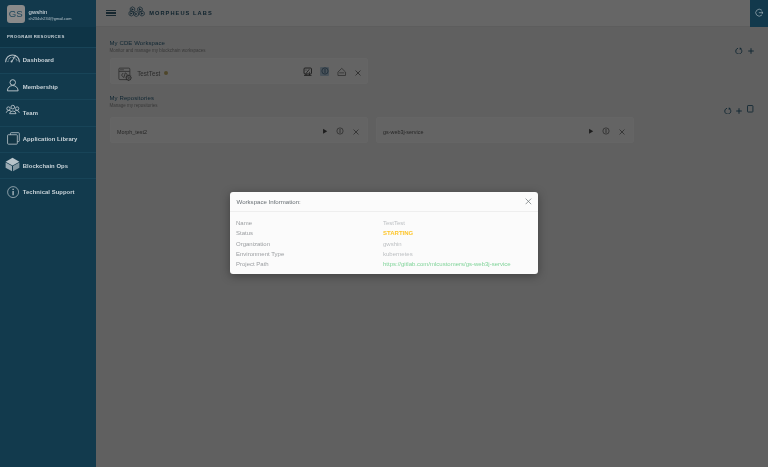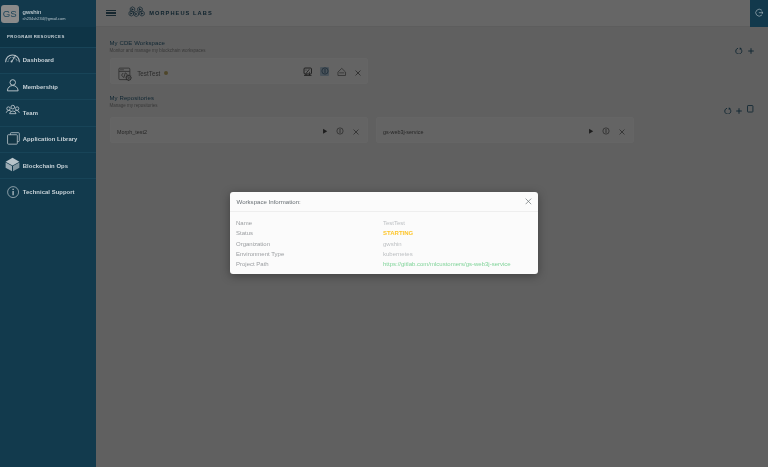--- a/index.html
+++ b/index.html
@@ -35,21 +35,21 @@
   .repocard{width:258px;height:26px;background:#fbfbfb;border:1px solid #fdfdfd;border-radius:2px;
             display:flex;align-items:center;padding:0 8px 0 6.5px;box-sizing:border-box;}
   .reponame{font-size:5.4px;color:#5d5d5d;margin-top:4px;}
   .repoicons{display:flex;align-items:center;gap:8.5px;}
 
   
   .overlay{position:absolute;left:96px;top:0;width:672px;height:467px;background:rgba(0,0,0,.60);}
 
   
   .sidebar{position:absolute;left:0;top:0;width:96px;height:467px;background:#123a4d;}
-  .profile{height:27px;background:#12394c;display:flex;align-items:center;padding-left:1px;box-sizing:border-box;}
+  .profile{height:27px;background:#12394c;display:flex;align-items:center;padding-left:7px;box-sizing:border-box;}
   .avatar{width:17.6px;height:17.4px;border-radius:3px;background:#8a8a8a;color:#1c4459;margin-top:1px;
           display:flex;align-items:center;justify-content:center;font-size:9.6px;font-weight:400;letter-spacing:.1px;line-height:9.6px;font-family:"Liberation Sans",sans-serif;}
   .ptext{margin-left:4px;margin-top:3px;}
   .pname{font-size:6px;color:#dfe5e8;line-height:6px;}
   .pmail{font-size:3.9px;color:#b8c5cc;line-height:7px;}
   .sectitle{font-size:4.3px;letter-spacing:.4px;color:#c6d0d6;padding:7px 0 0 7px;font-weight:700;background:#0e3446;height:19.5px;box-sizing:border-box;}
   .navitem{height:26.4px;display:flex;align-items:center;padding-left:5.5px;border-top:1px solid #184458;color:#c9d3d9;box-sizing:border-box;}
   .navactive{background:#12374a;}
   .navitem .ico{width:14.8px;height:14.8px;display:flex;align-items:center;justify-content:center;flex:0 0 14.8px;}
   .navitem .lbl{font-size:5.9px;font-weight:700;margin-left:2.5px;color:#c9d3d9;letter-spacing:.05px;}

